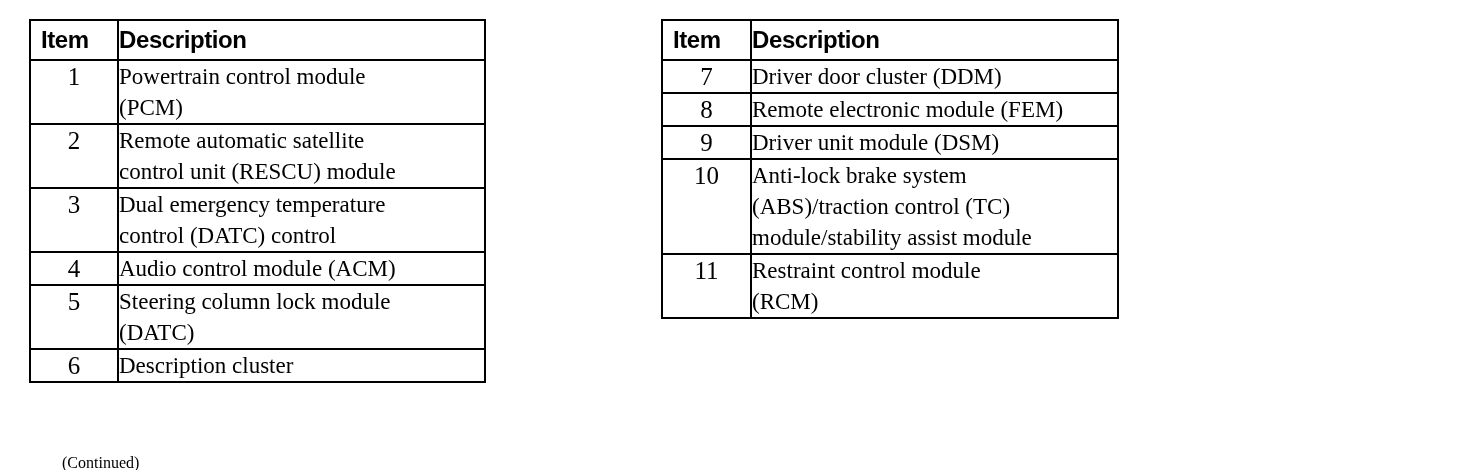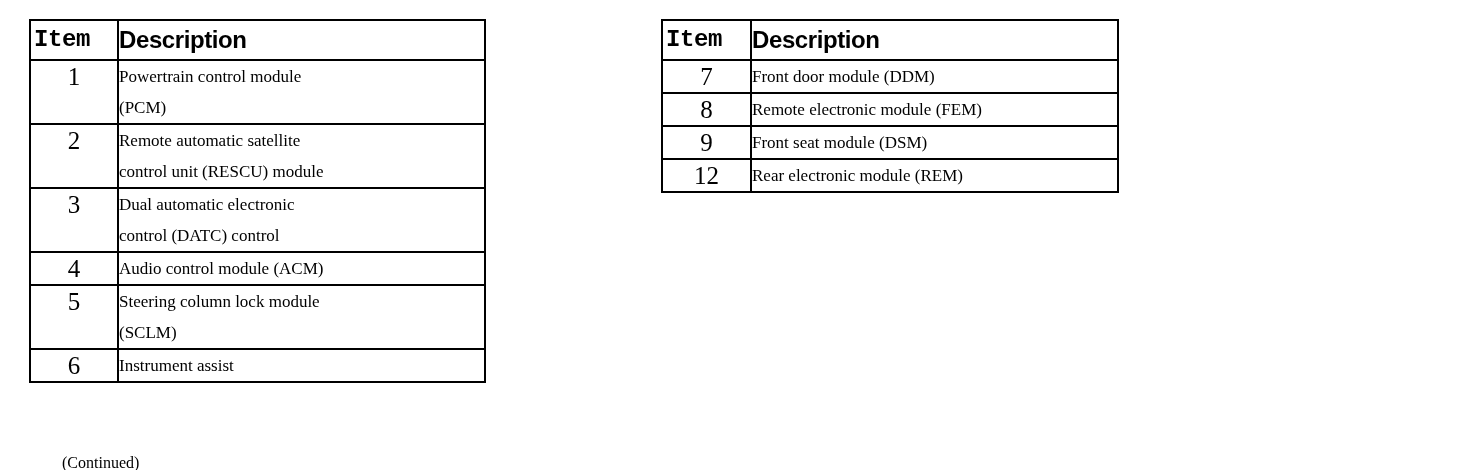--- a/index.html
+++ b/index.html
@@ -52,35 +52,34 @@
     font-weight: bold;
     font-size: 24px;
     letter-spacing: -0.4px;
     height: 38px;
     line-height: 38px;
     padding: 0 0 0 11px;
     text-align: left;
     white-space: nowrap;
   }
   thead th.th-item {
-    padding-left: 3px;
-    font-family: Liberation Mono, monospace;
+    padding-left: 10px;
   }
 
   
   td.cell-item {
     text-align: center;
     font-size: 25px;
     line-height: 31px;
     padding: 4px 0 6px 0;
     white-space: nowrap;
   }
   td.cell-desc {
     text-align: left;
-    font-size: 17px;
+    font-size: 23px;
     line-height: 31px;
     padding: 4px 6px 6px 11px;
   }
   td.cell-desc .line {
     display: block;
     white-space: nowrap;
   }
 
   
   .footnote {
@@ -121,41 +120,41 @@
           <tr>
             <td class="cell-item">2</td>
             <td class="cell-desc">
               <span class="line">Remote automatic satellite</span>
               <span class="line">control unit (RESCU) module</span>
             </td>
           </tr>
           <tr>
             <td class="cell-item">3</td>
             <td class="cell-desc">
-              <span class="line">Dual automatic electronic</span>
+              <span class="line">Dual emergency temperature</span>
               <span class="line">control (DATC) control</span>
             </td>
           </tr>
           <tr>
             <td class="cell-item">4</td>
             <td class="cell-desc">
               <span class="line">Audio control module (ACM)</span>
             </td>
           </tr>
           <tr>
             <td class="cell-item">5</td>
             <td class="cell-desc">
               <span class="line">Steering column lock module</span>
-              <span class="line">(SCLM)</span>
+              <span class="line">(DATC)</span>
             </td>
           </tr>
           <tr>
             <td class="cell-item">6</td>
             <td class="cell-desc">
-              <span class="line">Instrument assist</span>
+              <span class="line">Description cluster</span>
             </td>
           </tr>
         </tbody>
     </table>
     <div class="footnote">(Continued)</div>
   </div>
 
   <div class="table-block" id="right-block">
     <table class="module-table">
       <colgroup>
@@ -165,38 +164,47 @@
       <thead>
         <tr>
           <th class="th-item">Item</th>
           <th class="th-desc">Description</th>
         </tr>
       </thead>
       <tbody>
           <tr>
             <td class="cell-item">7</td>
             <td class="cell-desc">
-              <span class="line">Front door module (DDM)</span>
+              <span class="line">Driver door cluster (DDM)</span>
             </td>
           </tr>
           <tr>
             <td class="cell-item">8</td>
             <td class="cell-desc">
               <span class="line">Remote electronic module (FEM)</span>
             </td>
           </tr>
           <tr>
             <td class="cell-item">9</td>
             <td class="cell-desc">
-              <span class="line">Front seat module (DSM)</span>
-            </td>
-          </tr>
-          <tr>
-            <td class="cell-item">12</td>
-            <td class="cell-desc">
-              <span class="line">Rear electronic module (REM)</span>
+              <span class="line">Driver unit module (DSM)</span>
+            </td>
+          </tr>
+          <tr>
+            <td class="cell-item">10</td>
+            <td class="cell-desc">
+              <span class="line">Anti-lock brake system</span>
+              <span class="line">(ABS)/traction control (TC)</span>
+              <span class="line">module/stability assist module</span>
+            </td>
+          </tr>
+          <tr>
+            <td class="cell-item">11</td>
+            <td class="cell-desc">
+              <span class="line">Restraint control module</span>
+              <span class="line">(RCM)</span>
             </td>
           </tr>
         </tbody>
     </table>
   </div>
 
 </div>
 
 </body></html>

